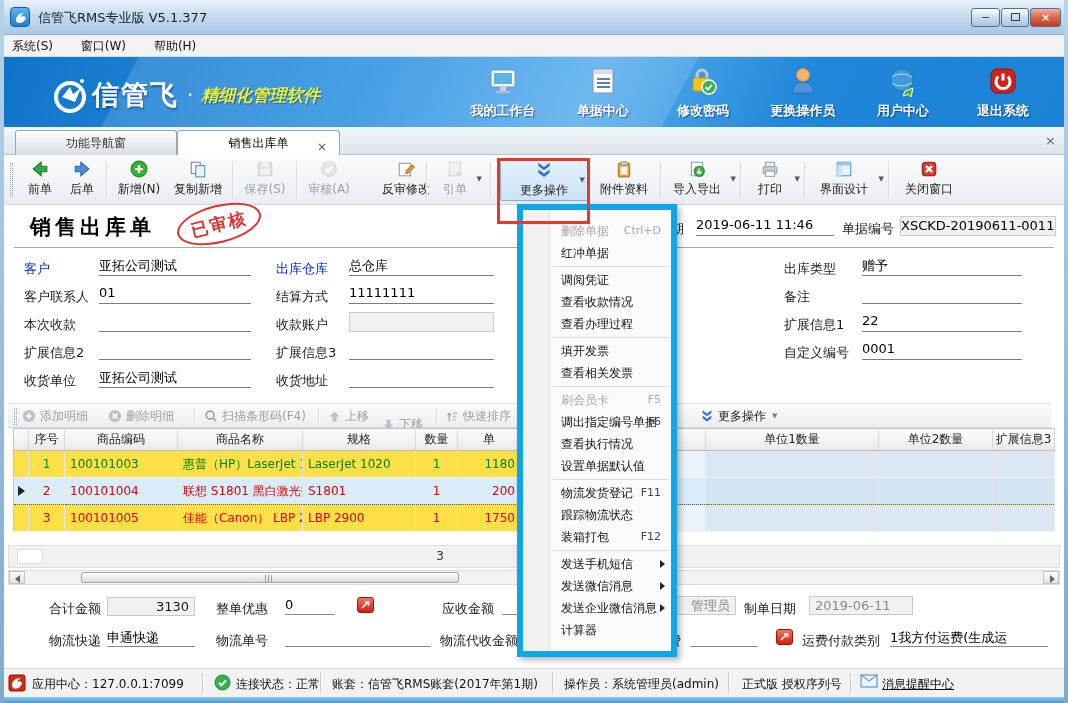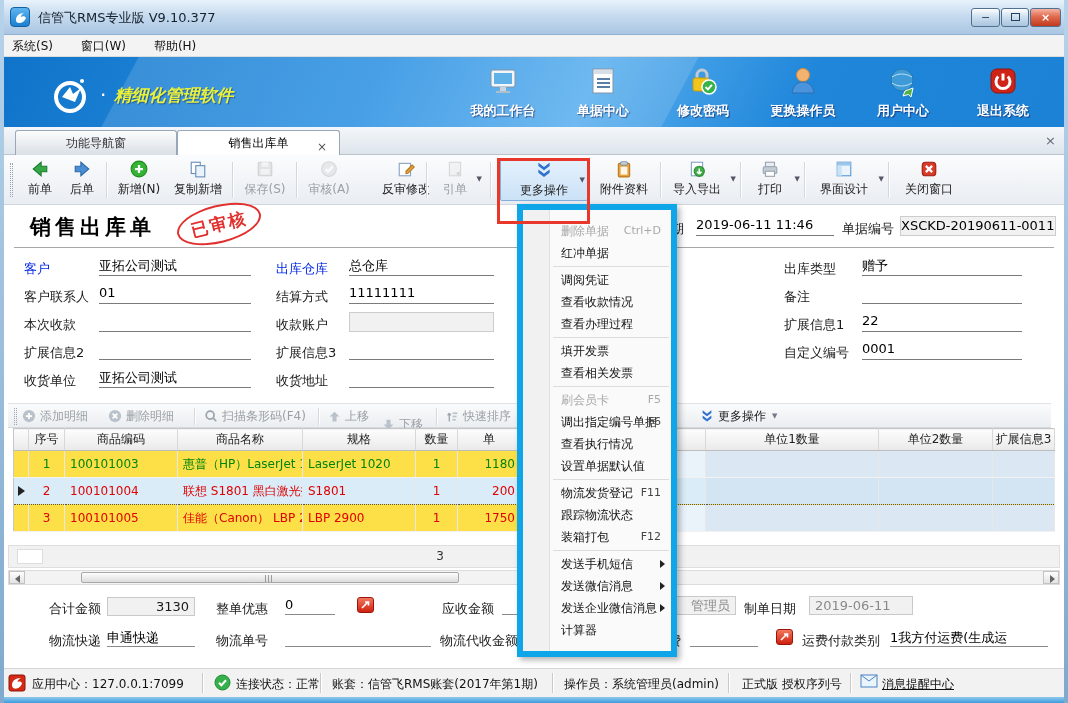--- a/index.html
+++ b/index.html
@@ -146,39 +146,40 @@
 <body>
 
 <div class="window">
 
   <div class="titlebar">
     <div class="app-ico">
       <svg width="16" height="16" viewBox="0 0 16 16">
           <path d="M3 10c0-4 3-7 8-7-2 1-3 2-3 4 2-1 4-1 5 1-1 3-4 5-7 5-2 0-3-1-3-3z" fill="#fff"></path>
         </svg>
     </div>
-    <span class="titletext">信管飞RMS专业版 V9.10.377</span>
+    <span class="titletext">信管飞RMS专业版 V5.1.377</span>
     <div class="winbtn" style="left:971px;width:29px;">─</div>
     <div class="winbtn" style="left:1001px;width:28px;"><span class="maxglyph"></span></div>
     <div class="winbtn close" style="left:1030px;width:31px;">×</div>
   </div>
 
   <div class="menubar">
     <span>系统(S)</span>
     <span>窗口(W)</span>
     <span>帮助(H)</span>
   </div>
 
   <div class="banner">
     <div class="brandwrap">
       <svg width="44" height="44" viewBox="0 0 44 44">
         <circle cx="22" cy="24" r="14" fill="none" stroke="#fff" stroke-width="4"></circle>
         <path d="M14 24l8-10 3 7 8-6-6 14z" fill="#fff"></path>
         <circle cx="34" cy="8" r="2" fill="#fff"></circle>
       </svg>
+      <span class="brand">信管飞</span>
       <span class="brand-sep">·</span>
       <span class="tagline">精细化管理软件</span>
     </div>
     <div class="bacts">
       <div class="bact">
         <svg width="32" height="32" viewBox="0 0 32 32">
           <rect x="4" y="5" width="24" height="17" rx="2" fill="#f2f6fa" stroke="#7e95ab"></rect>
           <rect x="7" y="8" width="18" height="11" fill="#5fb2e8"></rect>
           <rect x="13" y="22" width="6" height="4" fill="#c9d4de"></rect>
           <rect x="9" y="26" width="14" height="2" fill="#aebecb"></rect>

